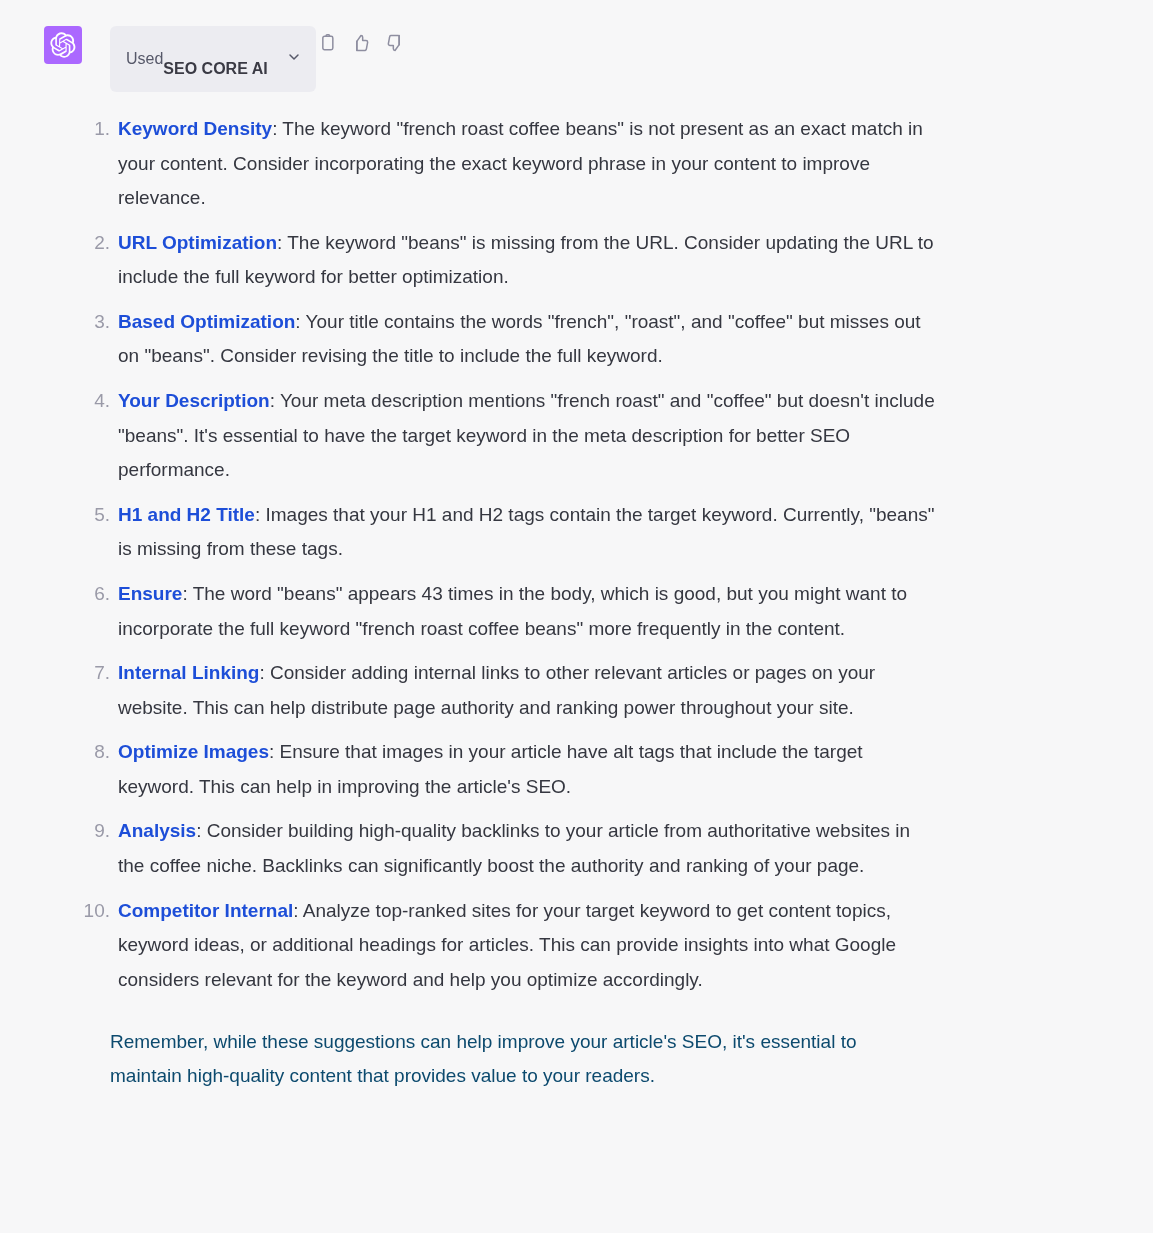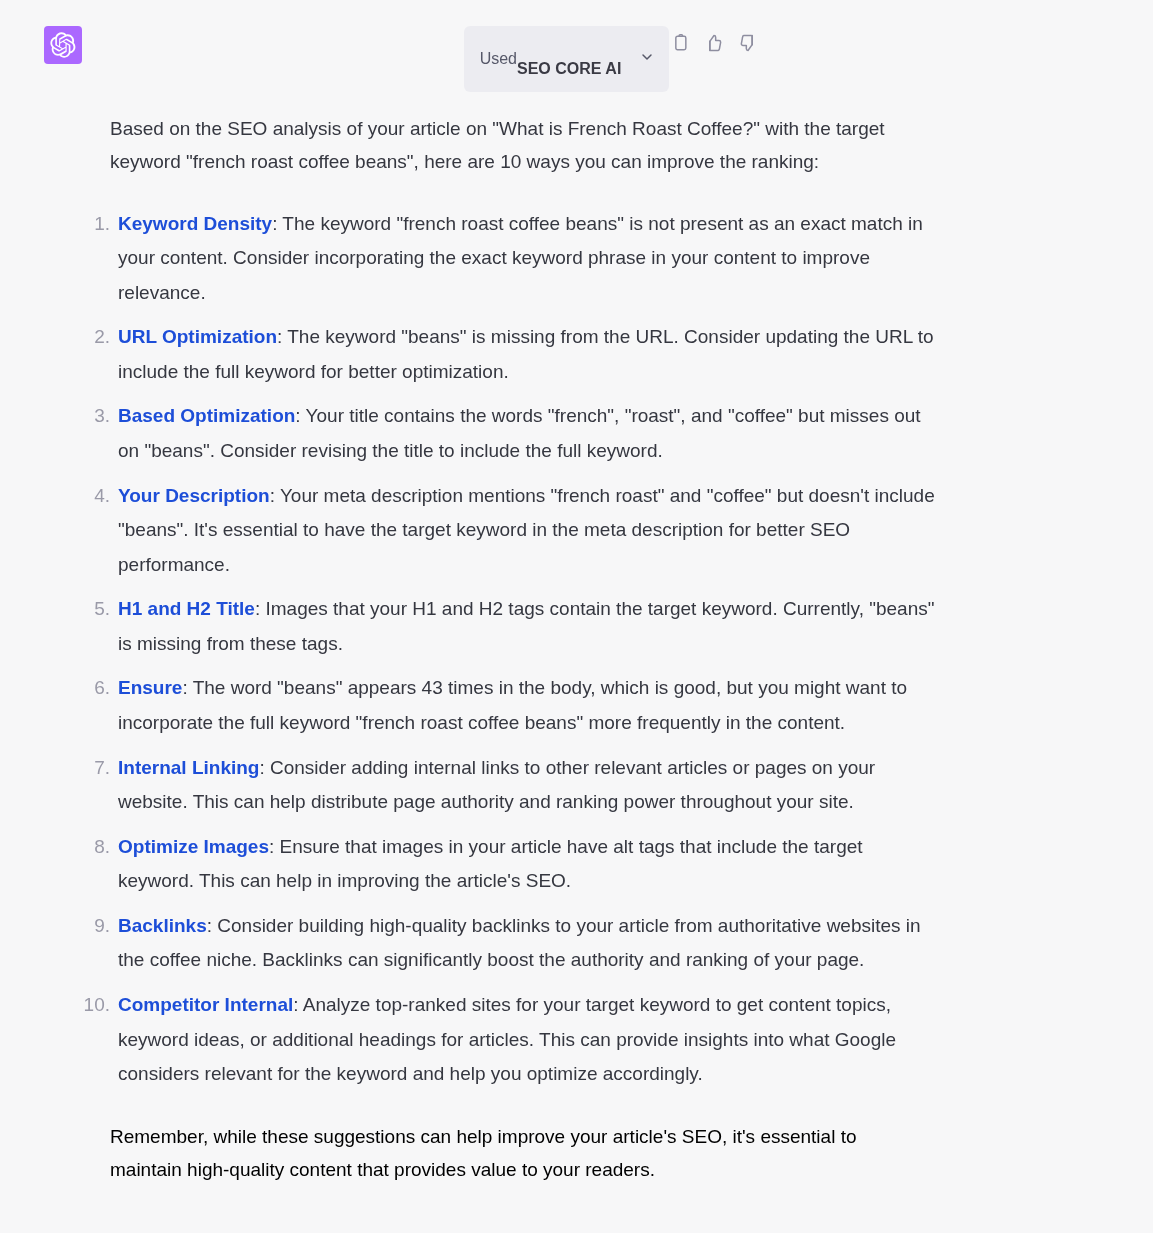--- a/index.html
+++ b/index.html
@@ -29,21 +29,21 @@
     justify-content: center;
   }
   .avatar svg { width: 26px; height: 26px; }
   .content-col {
     flex: 1 1 auto;
     min-width: 0;
   }
   .top-row {
     display: flex;
     align-items: flex-start;
-    justify-content: center;
+    justify-content: flex-start;
     margin-bottom: 20px;
   }
   .plugin-chip {
     background: #ececf1;
     border-radius: 6px;
     padding: 14px 48px 14px 16px;
     font-size: 16px;
     color: #565869;
     position: relative;
     display: inline-flex;
@@ -101,21 +101,21 @@
     left: -8px;
     width: 28px;
     text-align: right;
     color: #9a9aa8;
     font-size: 19px;
   }
   ol.suggestions li .item-title { font-weight: 700; color:#1d4ed8; }
   .outro {
     font-size: 19px;
     line-height: 1.75;
-    color: #000000;
+    color: #0c4a6e;
     margin-top: 28px;
     max-width: 820px;
   }
 </style>
 </head>
 <body>
 
 <div class="container">
 
   <div class="avatar-col">
@@ -154,31 +154,30 @@
         </div>
         <div class="action-btn">
           <svg viewBox="0 0 24 24" fill="none" stroke-width="1.8" stroke-linecap="round" stroke-linejoin="round">
             <path d="M17 14V3"></path>
               <path d="M7 3h9a1 1 0 0 1 1 1v10l-5 7a2 2 0 0 1-2-2v-4H6a2 2 0 0 1-2-2l1.5-8A2 2 0 0 1 7 3z"></path>
           </svg>
         </div>
       </div>
     </div>
 
-    <p class="intro">Based on the SEO analysis of your article on "What is French Roast Coffee?" with the target keyword "french roast coffee beans", here are 10 ways you can improve the ranking:</p>
 
     <ol class="suggestions">
       <li><span class="item-title">Keyword Density</span><span>: The keyword "french roast coffee beans" is not present as an exact match in your content. Consider incorporating the exact keyword phrase in your content to improve relevance.</span></li>
       <li><span class="item-title">URL Optimization</span><span>: The keyword "beans" is missing from the URL. Consider updating the URL to include the full keyword for better optimization.</span></li>
       <li><span class="item-title">Based Optimization</span><span>: Your title contains the words "french", "roast", and "coffee" but misses out on "beans". Consider revising the title to include the full keyword.</span></li>
       <li><span class="item-title">Your Description</span><span>: Your meta description mentions "french roast" and "coffee" but doesn't include "beans". It's essential to have the target keyword in the meta description for better SEO performance.</span></li>
       <li><span class="item-title">H1 and H2 Title</span><span>: Images that your H1 and H2 tags contain the target keyword. Currently, "beans" is missing from these tags.</span></li>
       <li><span class="item-title">Ensure</span><span>: The word "beans" appears 43 times in the body, which is good, but you might want to incorporate the full keyword "french roast coffee beans" more frequently in the content.</span></li>
       <li><span class="item-title">Internal Linking</span><span>: Consider adding internal links to other relevant articles or pages on your website. This can help distribute page authority and ranking power throughout your site.</span></li>
       <li><span class="item-title">Optimize Images</span><span>: Ensure that images in your article have alt tags that include the target keyword. This can help in improving the article's SEO.</span></li>
-      <li><span class="item-title">Backlinks</span><span>: Consider building high-quality backlinks to your article from authoritative websites in the coffee niche. Backlinks can significantly boost the authority and ranking of your page.</span></li>
+      <li><span class="item-title">Analysis</span><span>: Consider building high-quality backlinks to your article from authoritative websites in the coffee niche. Backlinks can significantly boost the authority and ranking of your page.</span></li>
       <li><span class="item-title">Competitor Internal</span><span>: Analyze top-ranked sites for your target keyword to get content topics, keyword ideas, or additional headings for articles. This can provide insights into what Google considers relevant for the keyword and help you optimize accordingly.</span></li>
     </ol>
 
     <p class="outro">Remember, while these suggestions can help improve your article's SEO, it's essential to maintain high-quality content that provides value to your readers.</p>
 
   </div>
 </div>
 
 </body></html>

